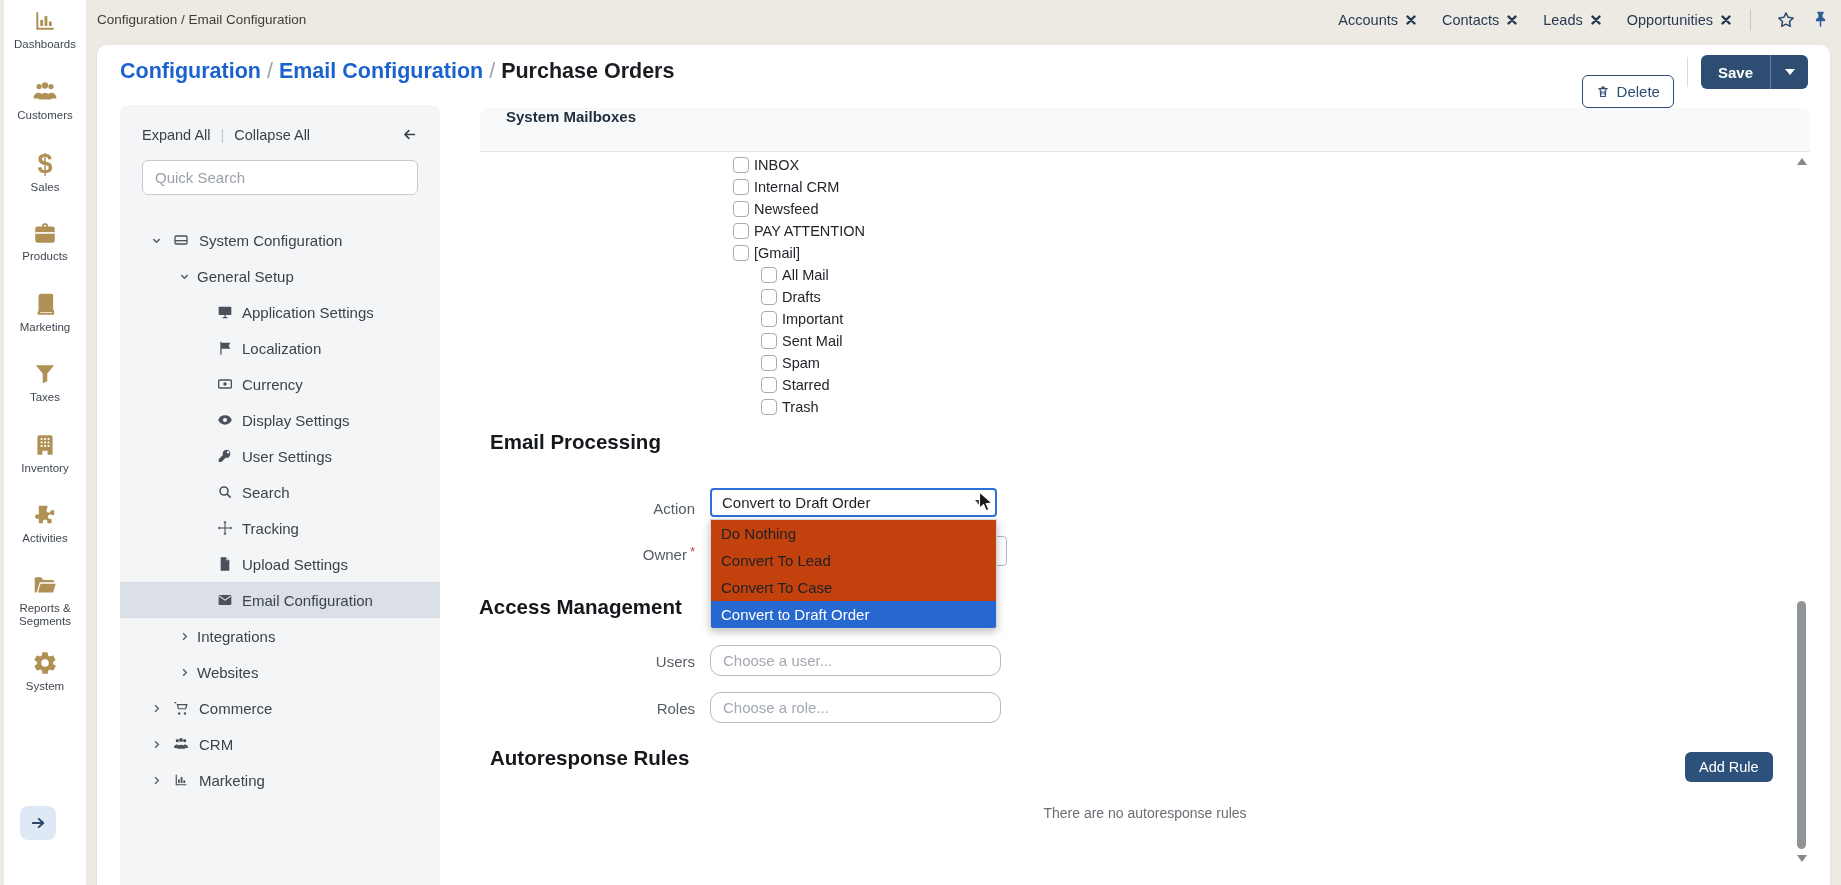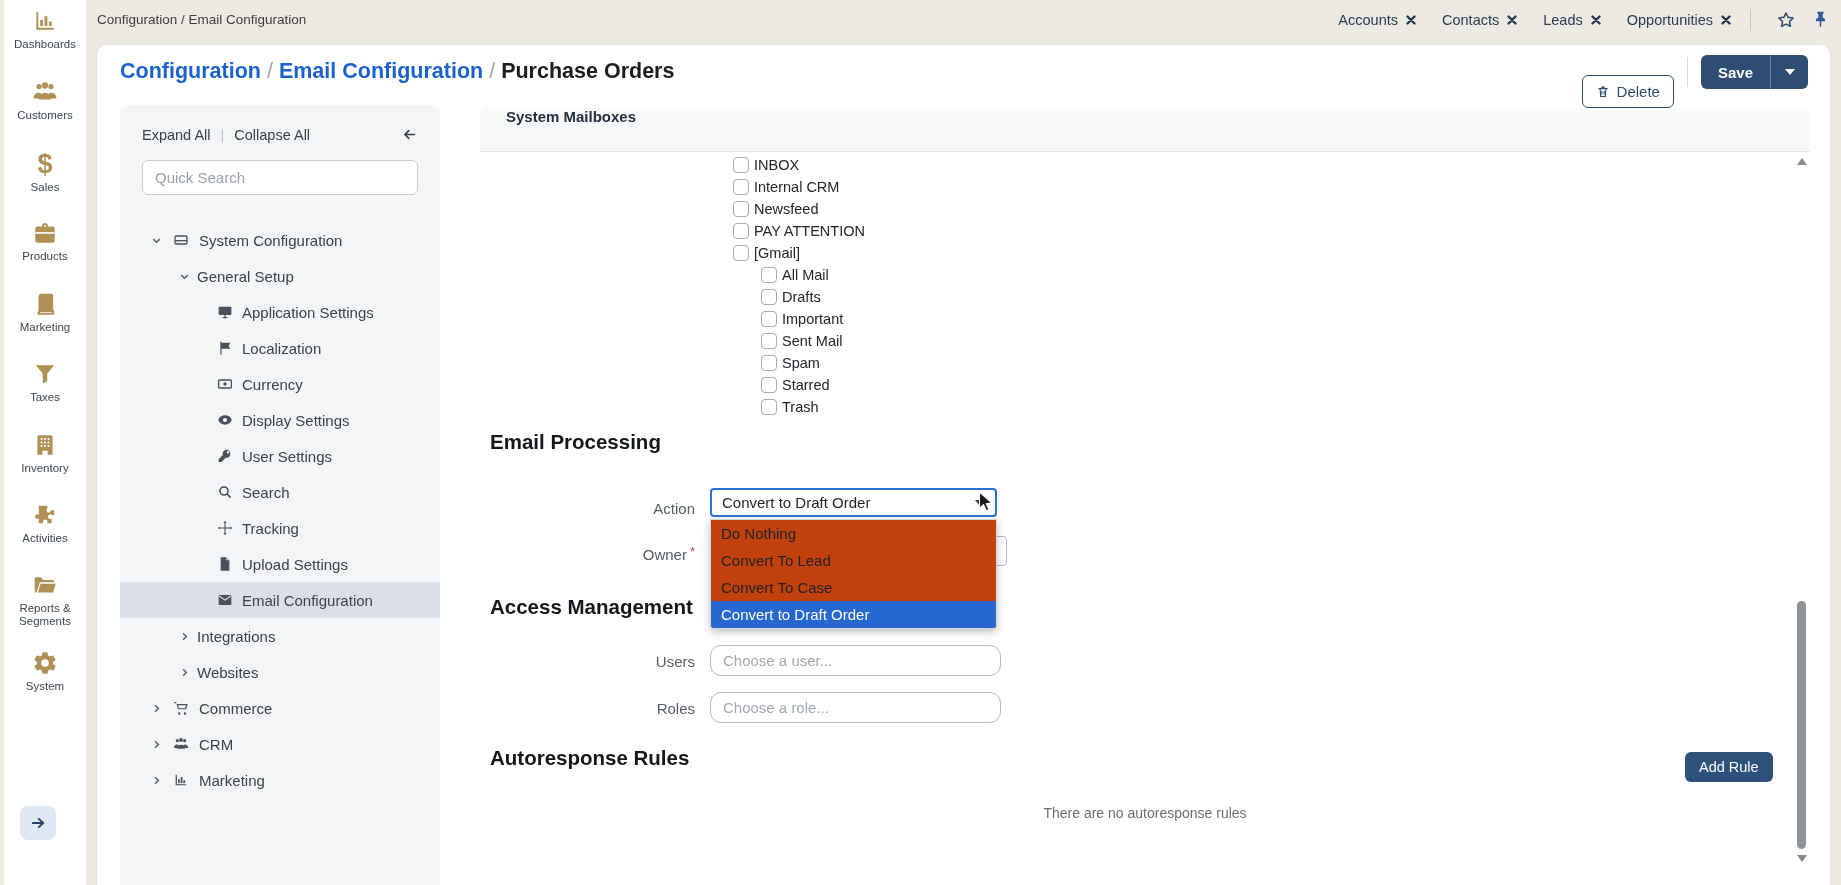--- a/index.html
+++ b/index.html
@@ -528,21 +528,21 @@
   </div>
   <div class="owner-select"></div>
 
   <div class="dropdown">
     <div class="dd-item">Do Nothing</div>
     <div class="dd-item">Convert To Lead</div>
     <div class="dd-item">Convert To Case</div>
     <div class="dd-item hl">Convert to Draft Order</div>
   </div>
 
-  <div class="section-h" style="left:393px; top:550px;">Access Management</div>
+  <div class="section-h" style="left:382px; top:550px;">Access Management</div>
 
   <div class="form-label" style="left:398px; top:601px; line-height:31px;">Users</div>
   <input class="choose-input" style="top: 600px;" type="text" placeholder="Choose a user...">
 
   <div class="form-label" style="left:398px; top:648px; line-height:31px;">Roles</div>
   <input class="choose-input" style="top: 647px;" type="text" placeholder="Choose a role...">
 
   <div class="section-h" style="left:393px; top:701px;">Autoresponse Rules</div>
   <button class="btn-add-rule">Add Rule</button>
   <div class="empty-text">There are no autoresponse rules</div>

